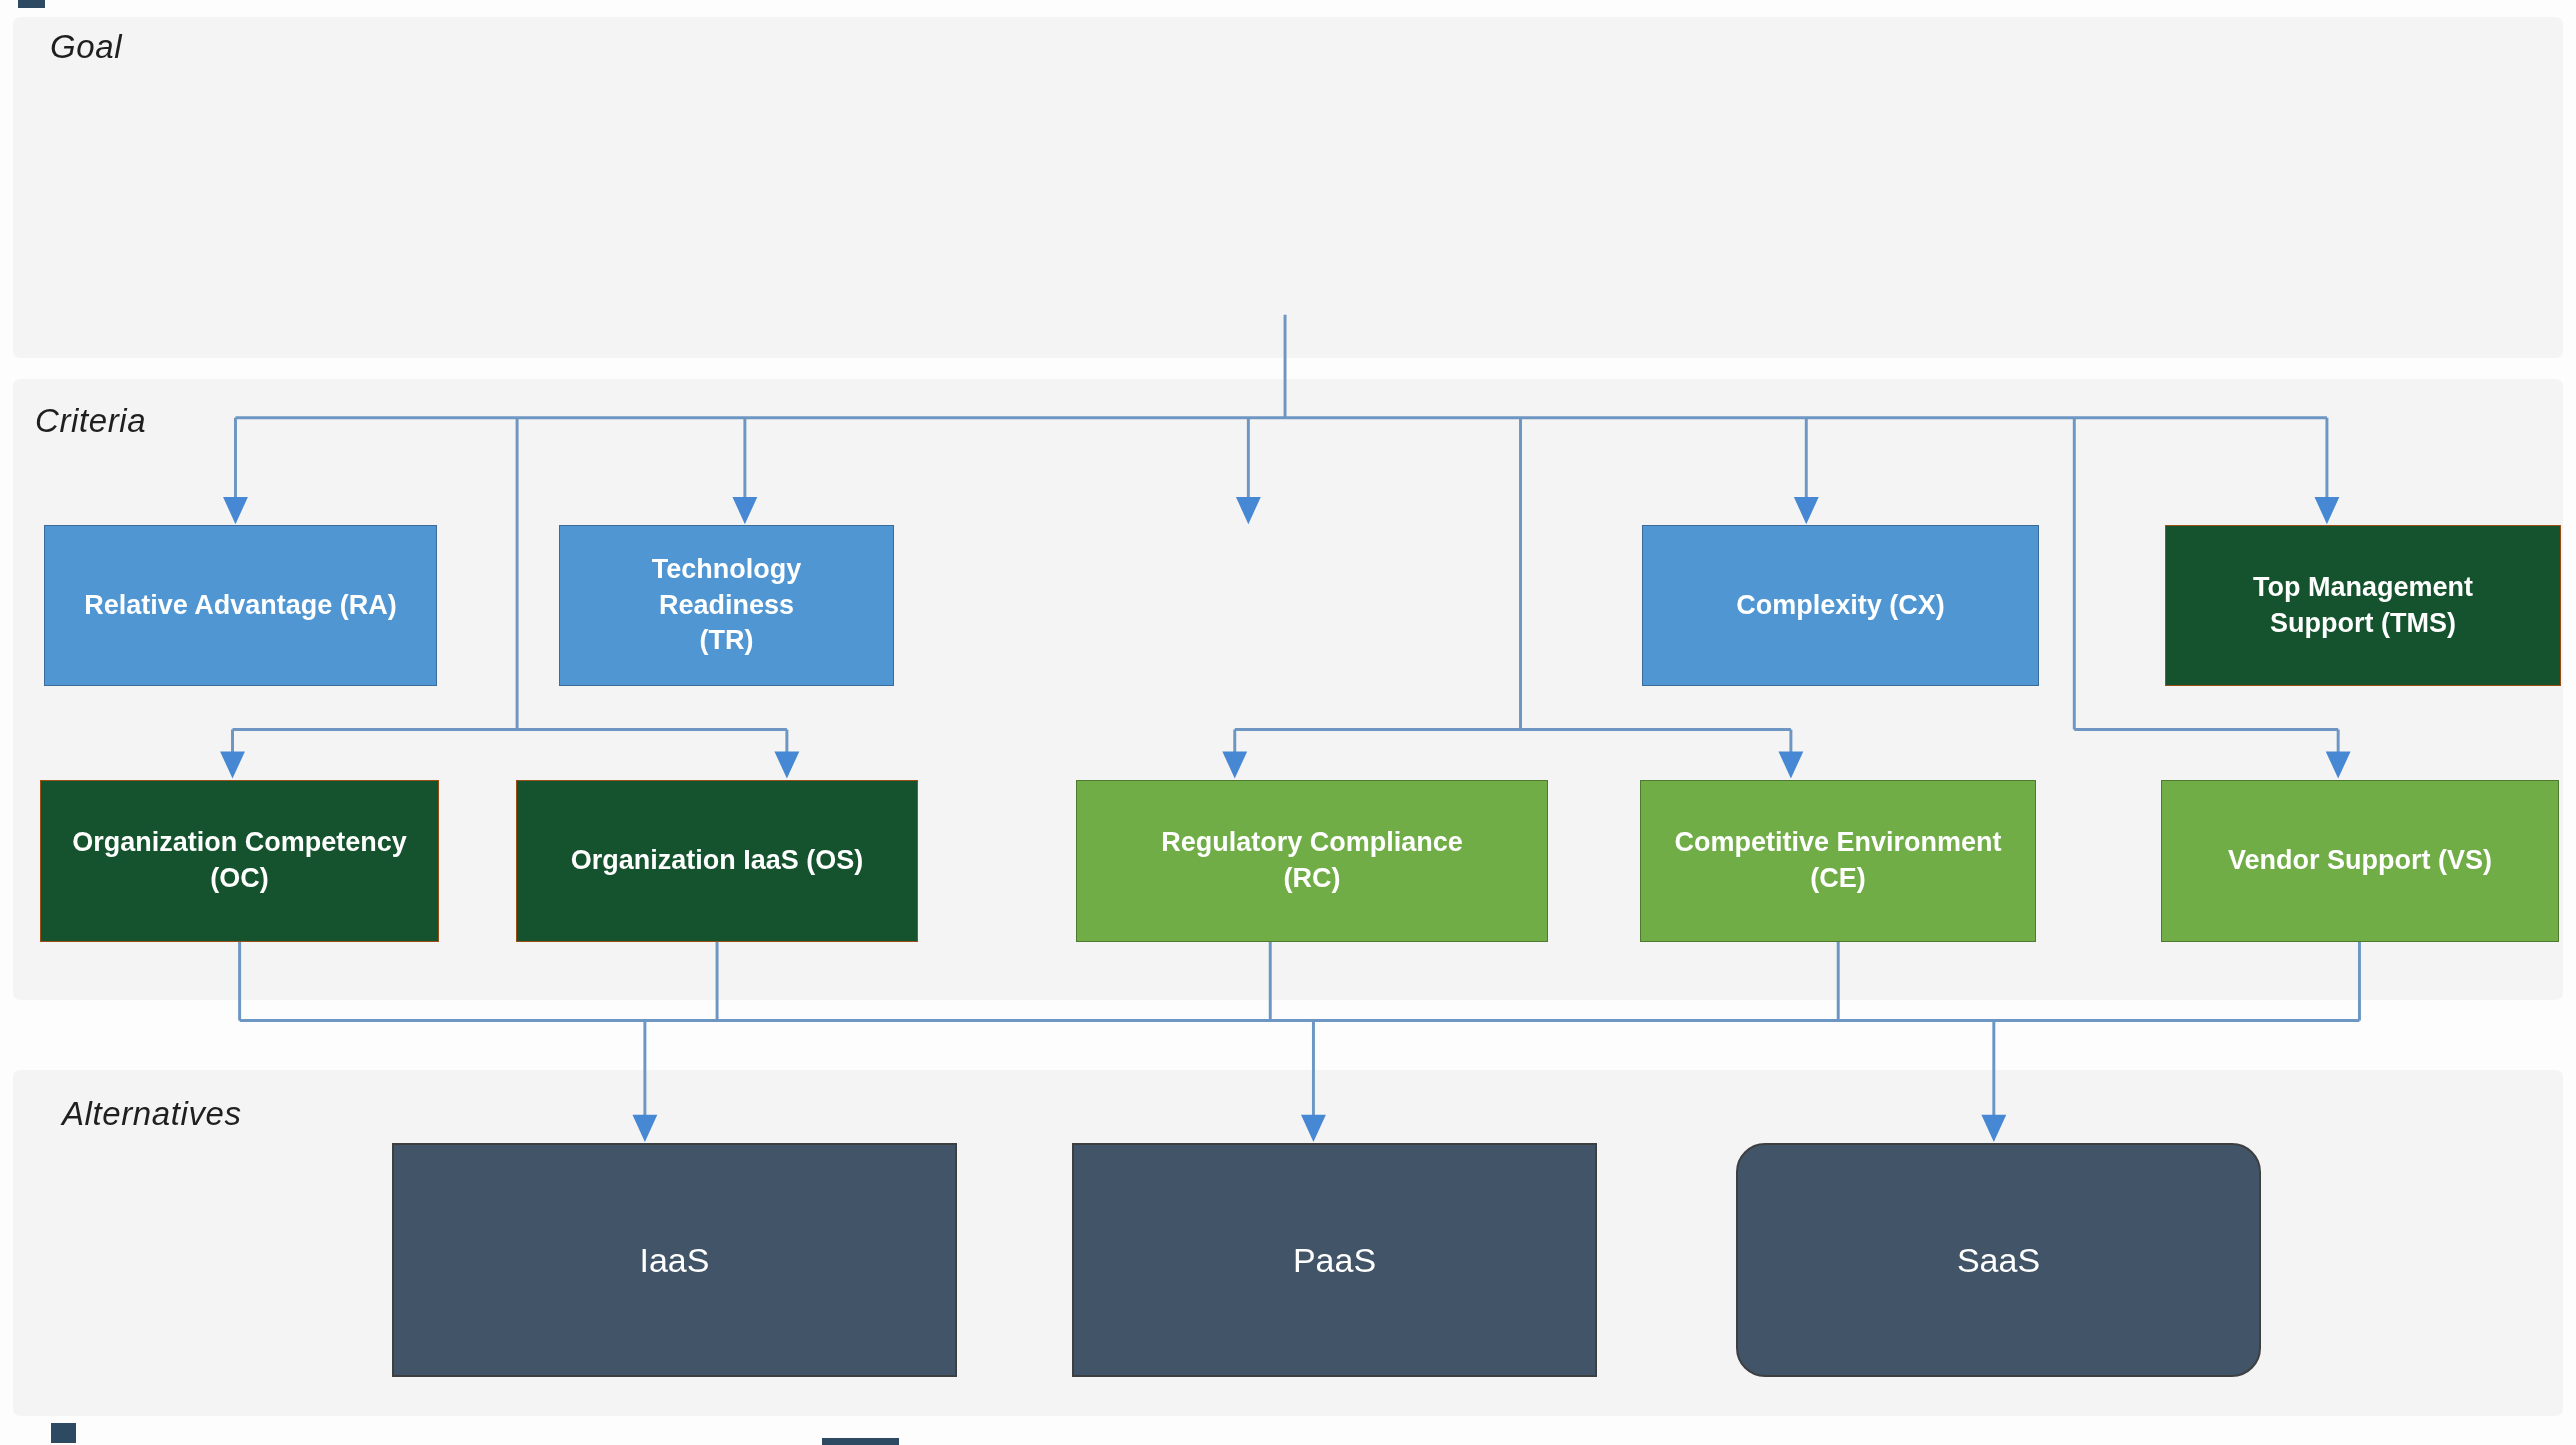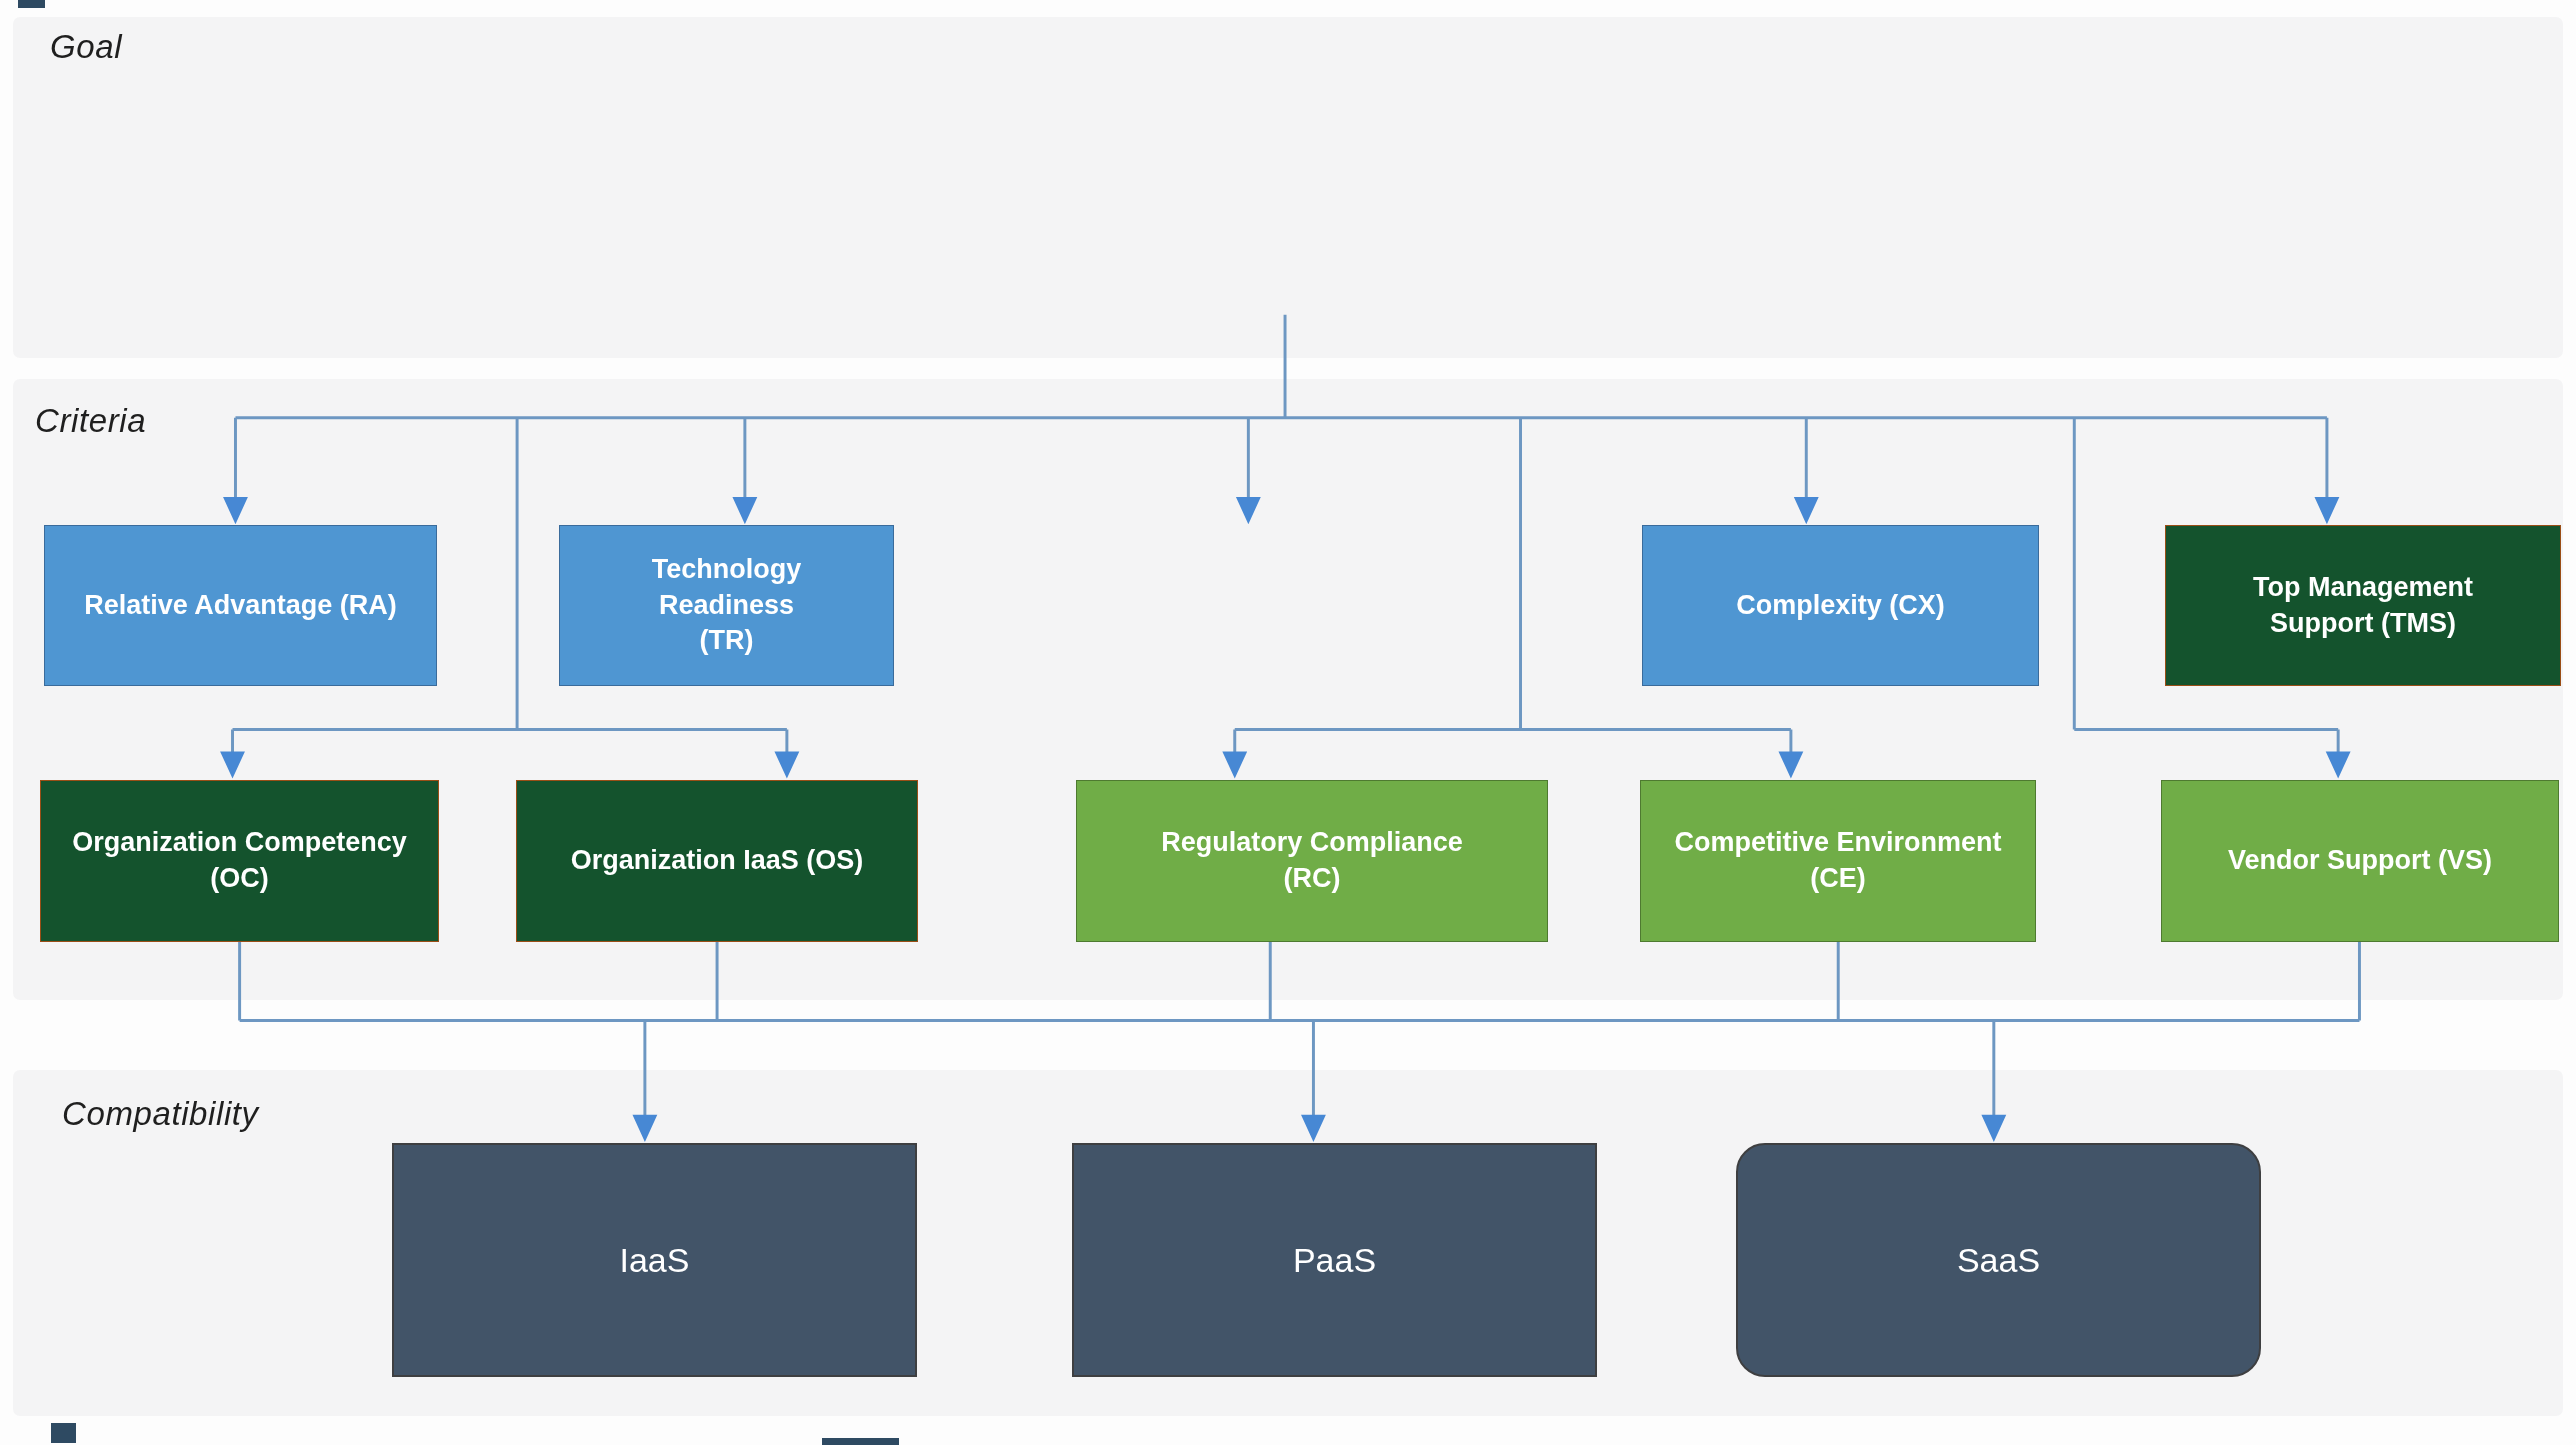--- a/index.html
+++ b/index.html
@@ -59,21 +59,21 @@
   #node-c  {left:1074px;width:397px;}
   #node-cx {left:1642px;width:397px;}
   #node-tms{left:2165px;width:396px;}
 
   #node-oc {left:40px;  width:399px;}
   #node-os {left:516px; width:402px;}
   #node-rc {left:1056px;width:472px;margin-left:20px;}
   #node-ce {left:1640px;width:396px;}
   #node-vs {left:2161px;width:398px;}
 
-  #node-iaas{left:392px; width:525px;}
+  #node-iaas{left:392px; width:565px;}
   #node-paas{left:1072px;width:525px;}
   #node-saas{left:1736px;width:525px;border-radius:29px;}
 
   #connector-overlay{
     position:absolute;left:0;top:0;width:2576px;height:1446px;
     pointer-events:none;
   }
   .artifact{position:absolute;background:#2E4A62;}
   #artifact-top-left{left:18px;top:0;width:27px;height:8.3px;}
   #artifact-bottom-left{left:51px;top:1423px;width:25px;height:20px;}
@@ -83,21 +83,21 @@
 <body>
 
 <div class="canvas">
 
   <div class="band" id="band-goal"></div>
   <div class="band" id="band-criteria"></div>
   <div class="band" id="band-alternatives"></div>
 
   <div class="section-label" id="label-goal">Goal</div>
   <div class="section-label" id="label-criteria">Criteria</div>
-  <div class="section-label" id="label-alternatives">Compatibility</div>
+  <div class="section-label" id="label-alternatives">Alternatives</div>
 
   <svg id="connector-overlay" viewBox="0 0 4354 2444" xmlns="http://www.w3.org/2000/svg">
     <path d="M2172 532 V706
          M398 706 H3933
          M398 706 V846 M1259 706 V846 M2110 706 V846 M3053 706 V846 M3933 706 V846
          M874 706 V1233 M2570 706 V1233 M3506 706 V1233
          M393 1233 H1330 M393 1233 V1276 M1330 1233 V1276
          M2087 1233 H3027 M2087 1233 V1276 M3027 1233 V1276
          M3506 1233 H3952 M3952 1233 V1276
          M405 1592 V1725 M1212 1592 V1725 M2147 1592 V1725 M3107 1592 V1725 M3988 1592 V1725

